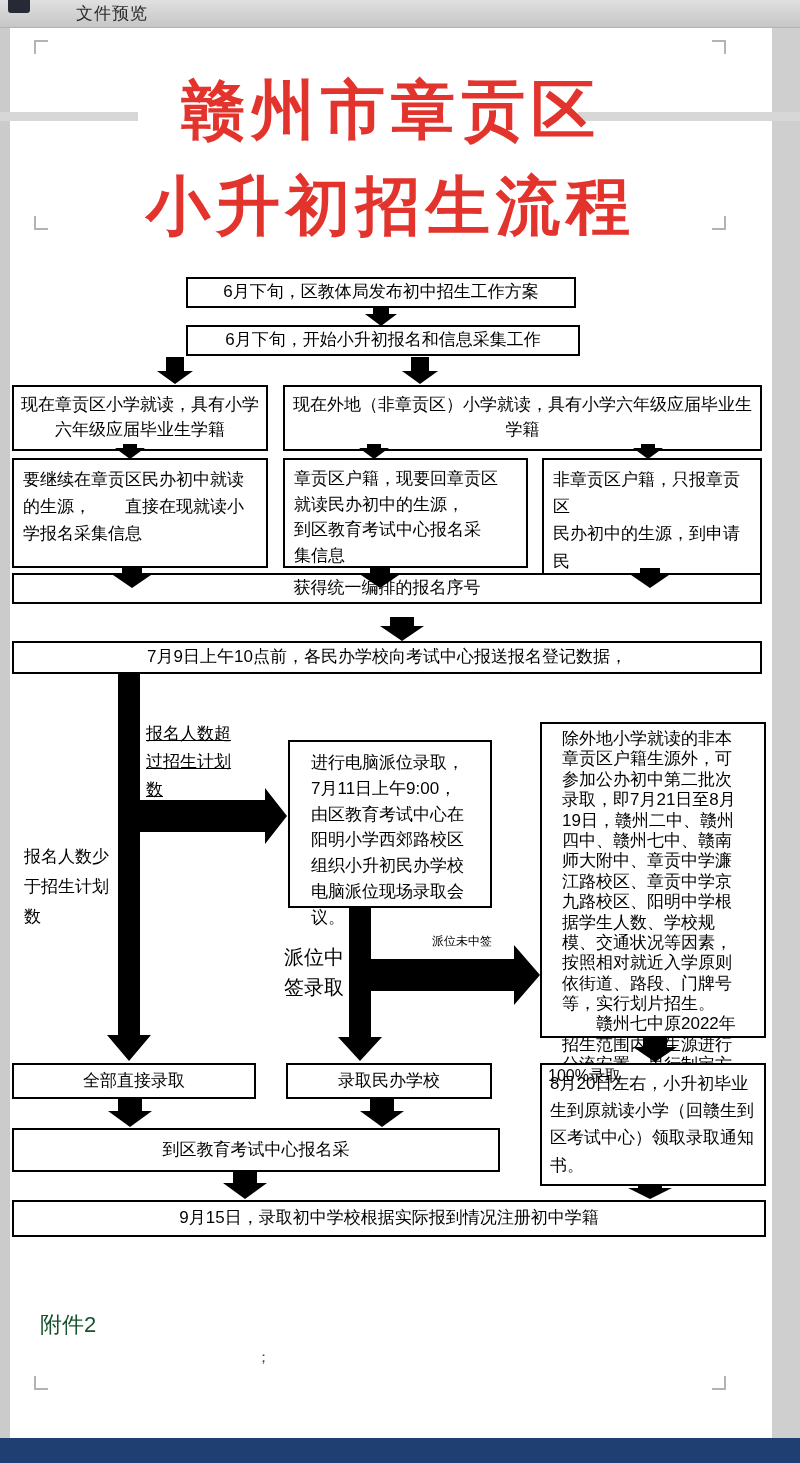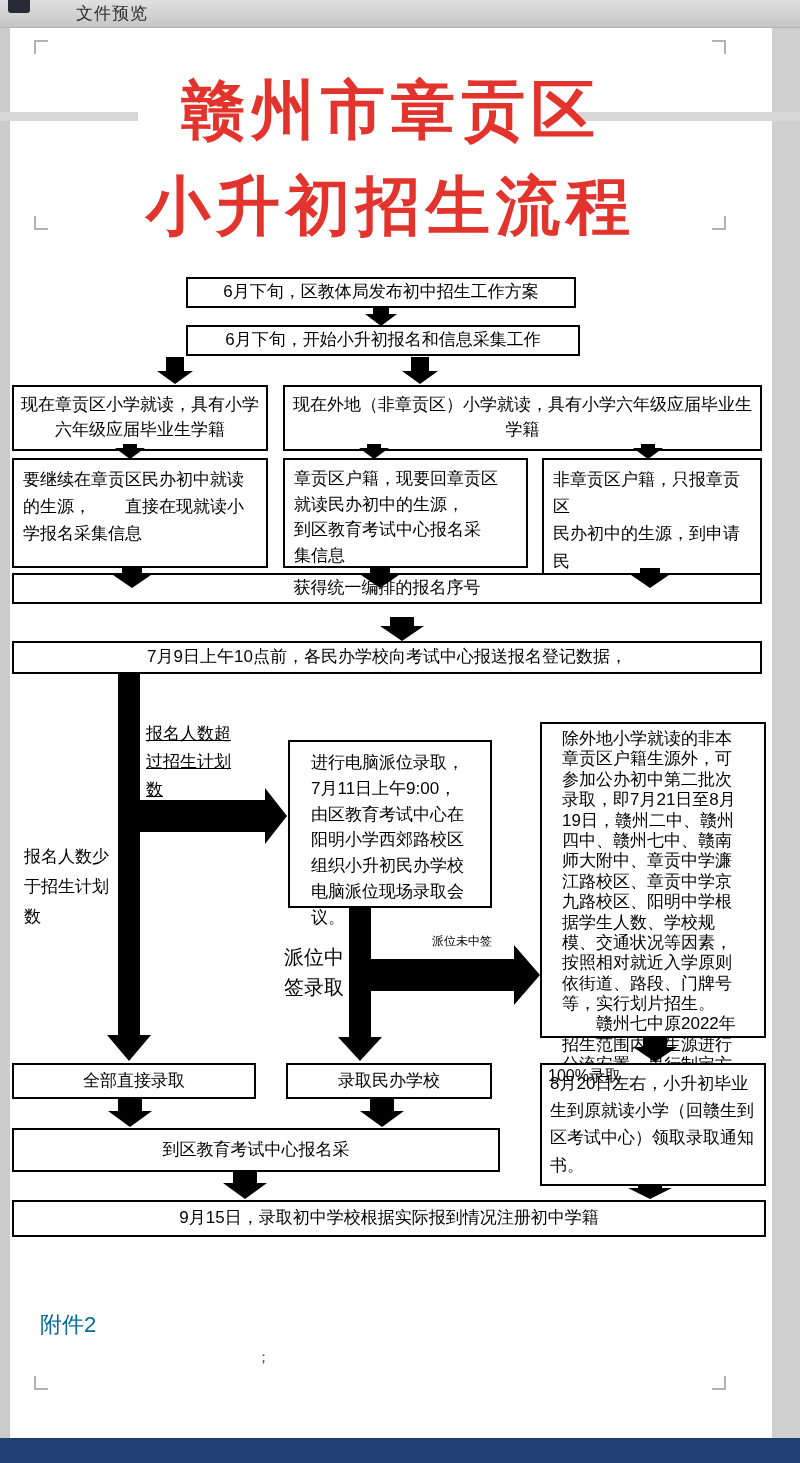--- a/index.html
+++ b/index.html
@@ -25,21 +25,21 @@
   .fbox{position:absolute;background:#fff;border:2px solid #000;color:#000;
     font-size:17px;line-height:1.45;z-index:3;
     display:flex;align-items:center;justify-content:center;text-align:center;padding:1px 4px;}
   .blk{display:block;text-align:left;padding:6px 9px;}
   .pre{white-space:pre-line;}
 
   .flabel{position:absolute;font-size:17px;line-height:1.65;color:#000;z-index:5;text-align:left;}
 
   .arrows{position:absolute;left:0;top:0;z-index:4;pointer-events:none;}
 
-  .attachment{position:absolute;left:40px;top:1310px;font-size:22px;color:#0369a1;z-index:3;}
+  .attachment{position:absolute;left:40px;top:1310px;font-size:22px;color:#14532d;z-index:3;}
   .footnote{position:absolute;left:256px;top:1348px;font-size:15px;color:#444;z-index:3;}
 
   .footerbar{position:absolute;left:0;top:1438px;width:800px;height:25px;background:#1f3f72;z-index:6;}
   .margin-right{position:absolute;left:772px;top:28px;width:28px;height:1410px;background:#cfcfcf;z-index:2;}
 </style>
 </head>
 <body>
 
 <div id="screen">
 

